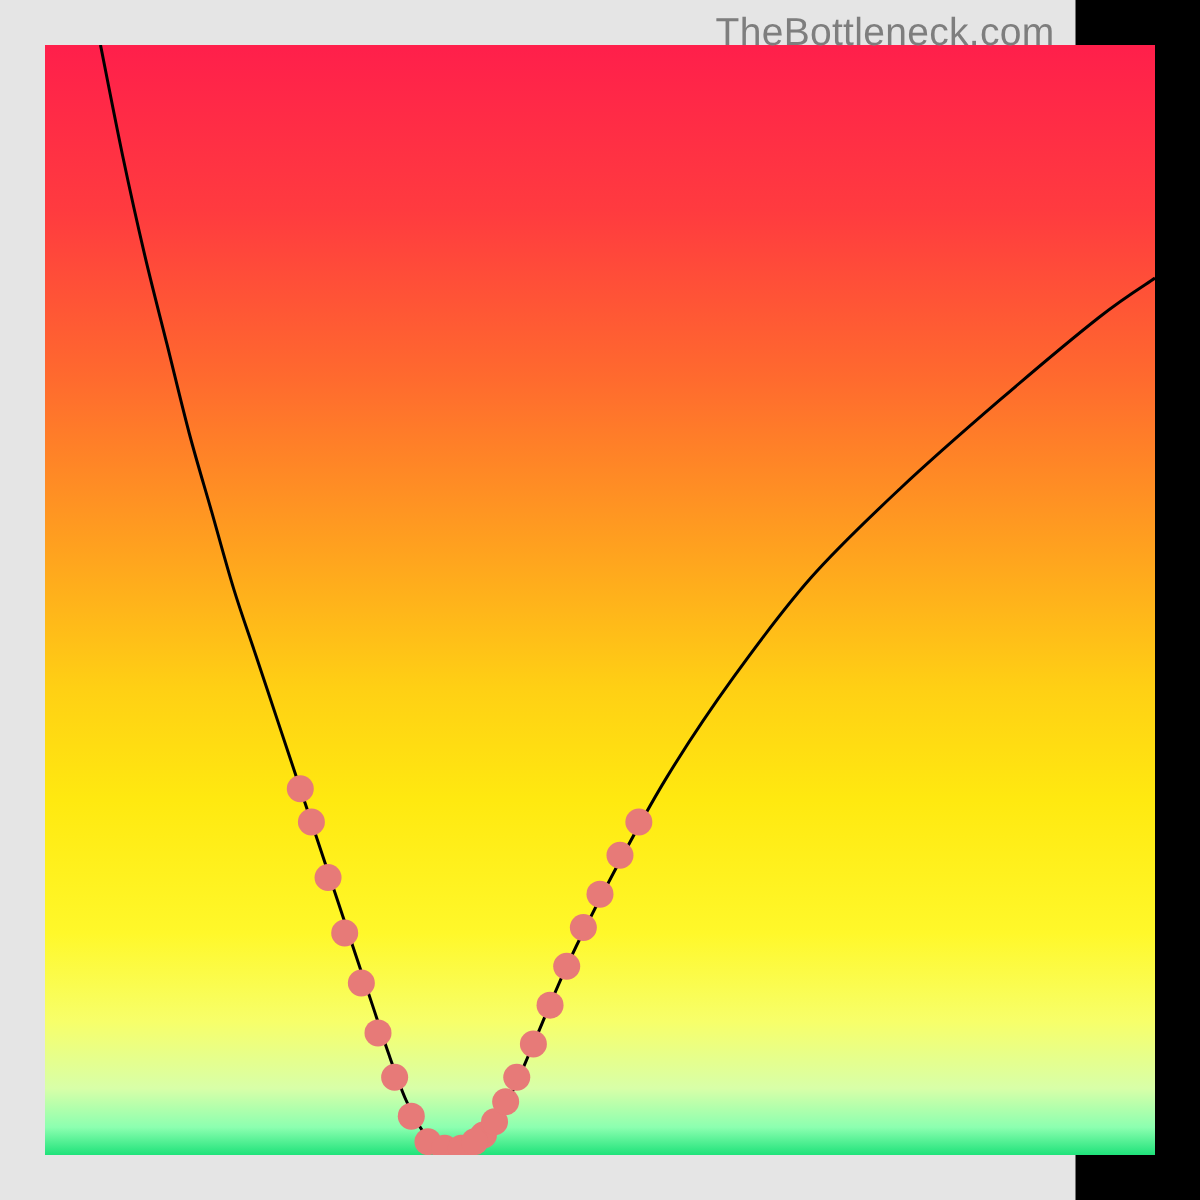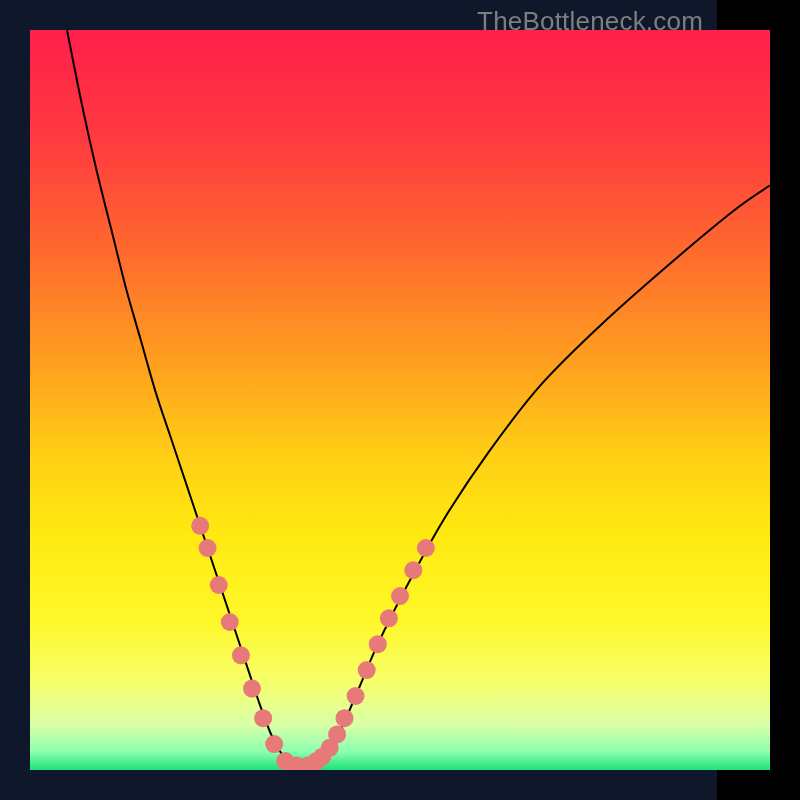--- a/index.html
+++ b/index.html
@@ -8,21 +8,21 @@
     width: 800px;
     height: 800px;
     background: #000;
     overflow: hidden;
     font-family: Arial, Helvetica, sans-serif;
   }
   .frame {
     position: absolute;
     width: 717px;
     height: 800px;
-    background: #0f172a;
+    background: #e5e5e5;
   }
   .watermark {
     position: absolute;
     top: 6px;
     right: 14px;
     color: #7e7e7e;
     font-size: 26px;
     font-weight: 400;
     letter-spacing: 0.2px;
     z-index: 10;

